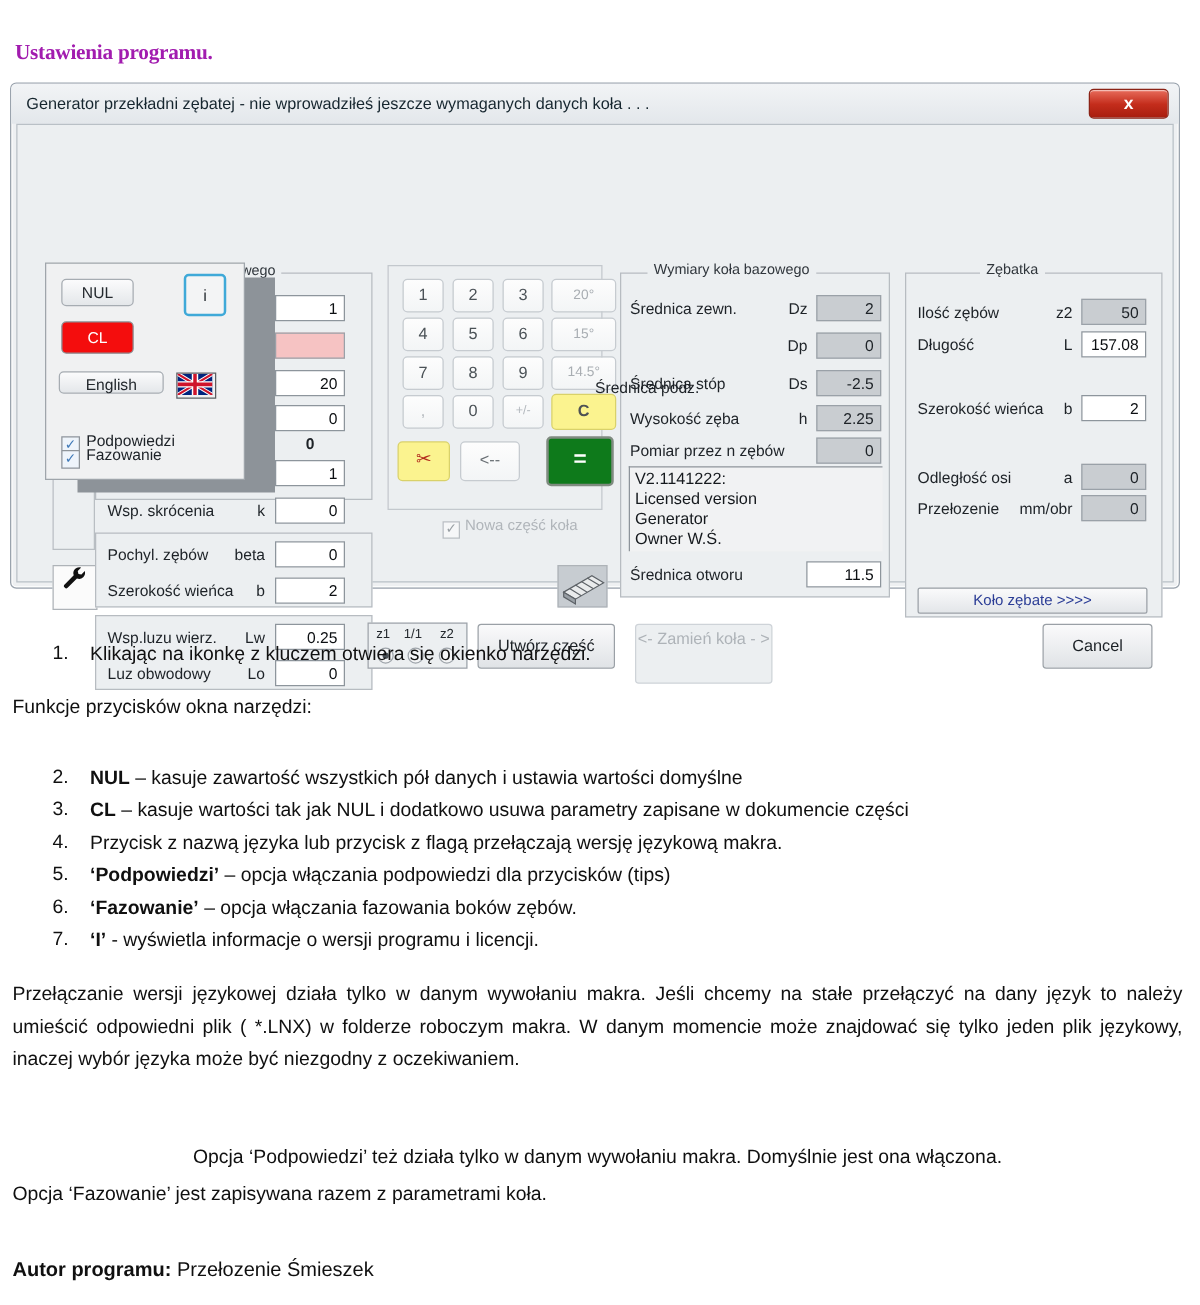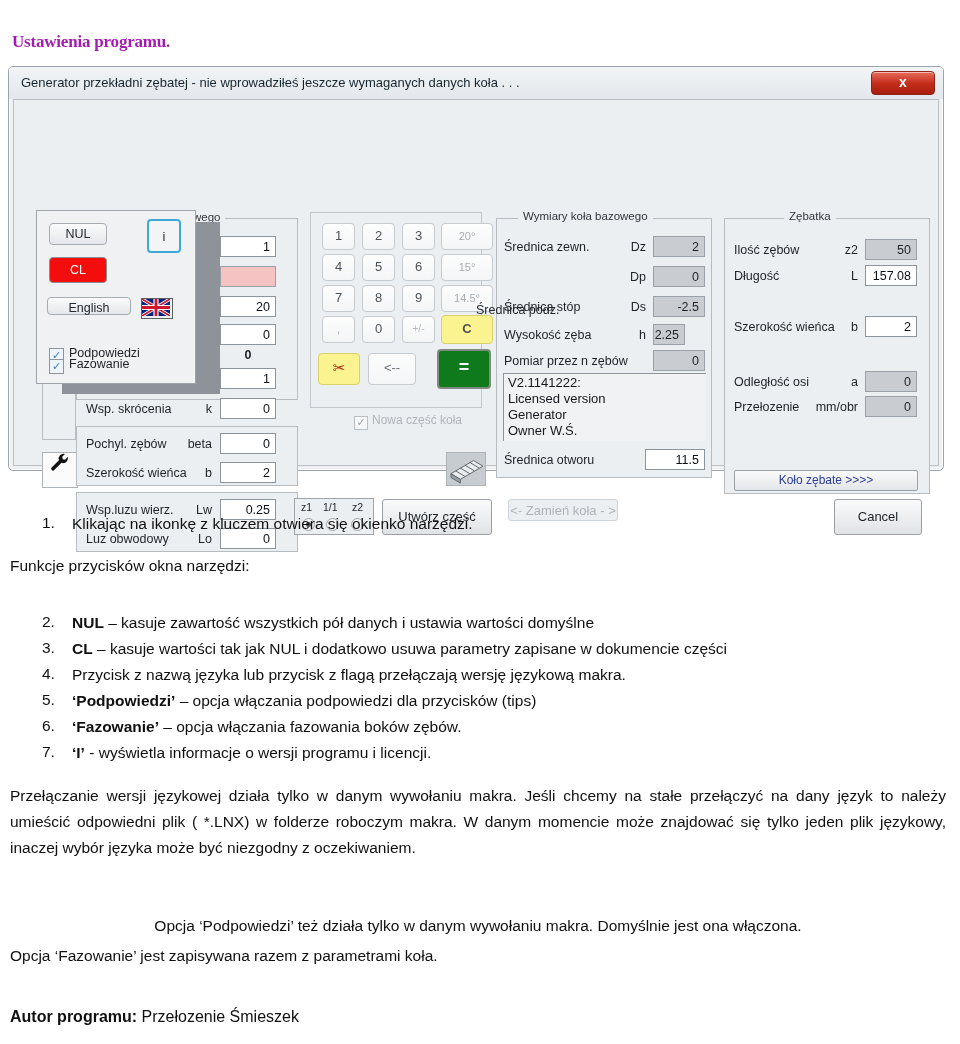--- a/index.html
+++ b/index.html
@@ -570,21 +570,21 @@
     <div class="row-label" style="left:462px; top:170px;margin-top:33px;">Średnica podz.</div>
     <div class="sym" style="left:608px; top:170px; width:24px;">Dp</div>
     <div class="field ro" style="left:639px; top:166px; width:52px;">0</div>
 
     <div class="row-label" style="left:490px; top:200px;">Średnica stóp</div>
     <div class="sym" style="left:608px; top:200px; width:24px;">Ds</div>
     <div class="field ro" style="left:639px; top:196px; width:52px;">-2.5</div>
 
     <div class="row-label" style="left:490px; top:228px;">Wysokość zęba</div>
     <div class="sym" style="left:612px; top:228px; width:20px;">h</div>
-    <div class="field ro" style="left:639px; top:224px; width:32px;">2.25</div>
+    <div class="field ro" style="left:639px; top:224px; width:52px;">2.25</div>
 
     <div class="row-label" style="left:490px; top:254px;">Pomiar przez n zębów</div>
     <div class="field ro" style="left:639px; top:250px; width:52px;">0</div>
 
     <div class="info-box">
       <div>V2.1141222:</div>
       <div>Licensed version</div>
       <div>Generator</div>
       <div>Owner W.Ś.</div>
     </div>
@@ -621,21 +621,21 @@
       <div class="lbl" style="left:6px;">z1</div>
       <div class="lbl" style="left:28px;">1/1</div>
       <div class="lbl" style="left:57px;">z2</div>
       <div class="radio on" style="left:7px;"></div>
       <div class="radio" style="left:31px;"></div>
       <div class="radio" style="left:56px;"></div>
     </div>
 
     <div class="big-btn" style="left:368px; top:399px; width:110px; height:36px; line-height:34px;">Utwórz część</div>
 
-    <div class="big-btn disabled" style="left:494px; top:399px; width:110px; height:22px; line-height:16px; padding-top:3px;">&lt;- Zamień koła - &gt;</div>
+    <div class="big-btn disabled" style="left:494px; top:399px; width:110px; height:48px; line-height:16px; padding-top:3px;">&lt;- Zamień koła - &gt;</div>
 
     <div class="big-btn" style="left:820px; top:399px; width:88px; height:36px; line-height:34px;">Cancel</div>
 
   </div>
 </div>
 
 <div class="doc">
 
   <div class="num" style="left:42px; top:28px;">1.</div>
   <div class="doc-line" style="left:72px; top:28px;">Klikając na ikonkę z kluczem otwiera się okienko narzędzi.</div>

